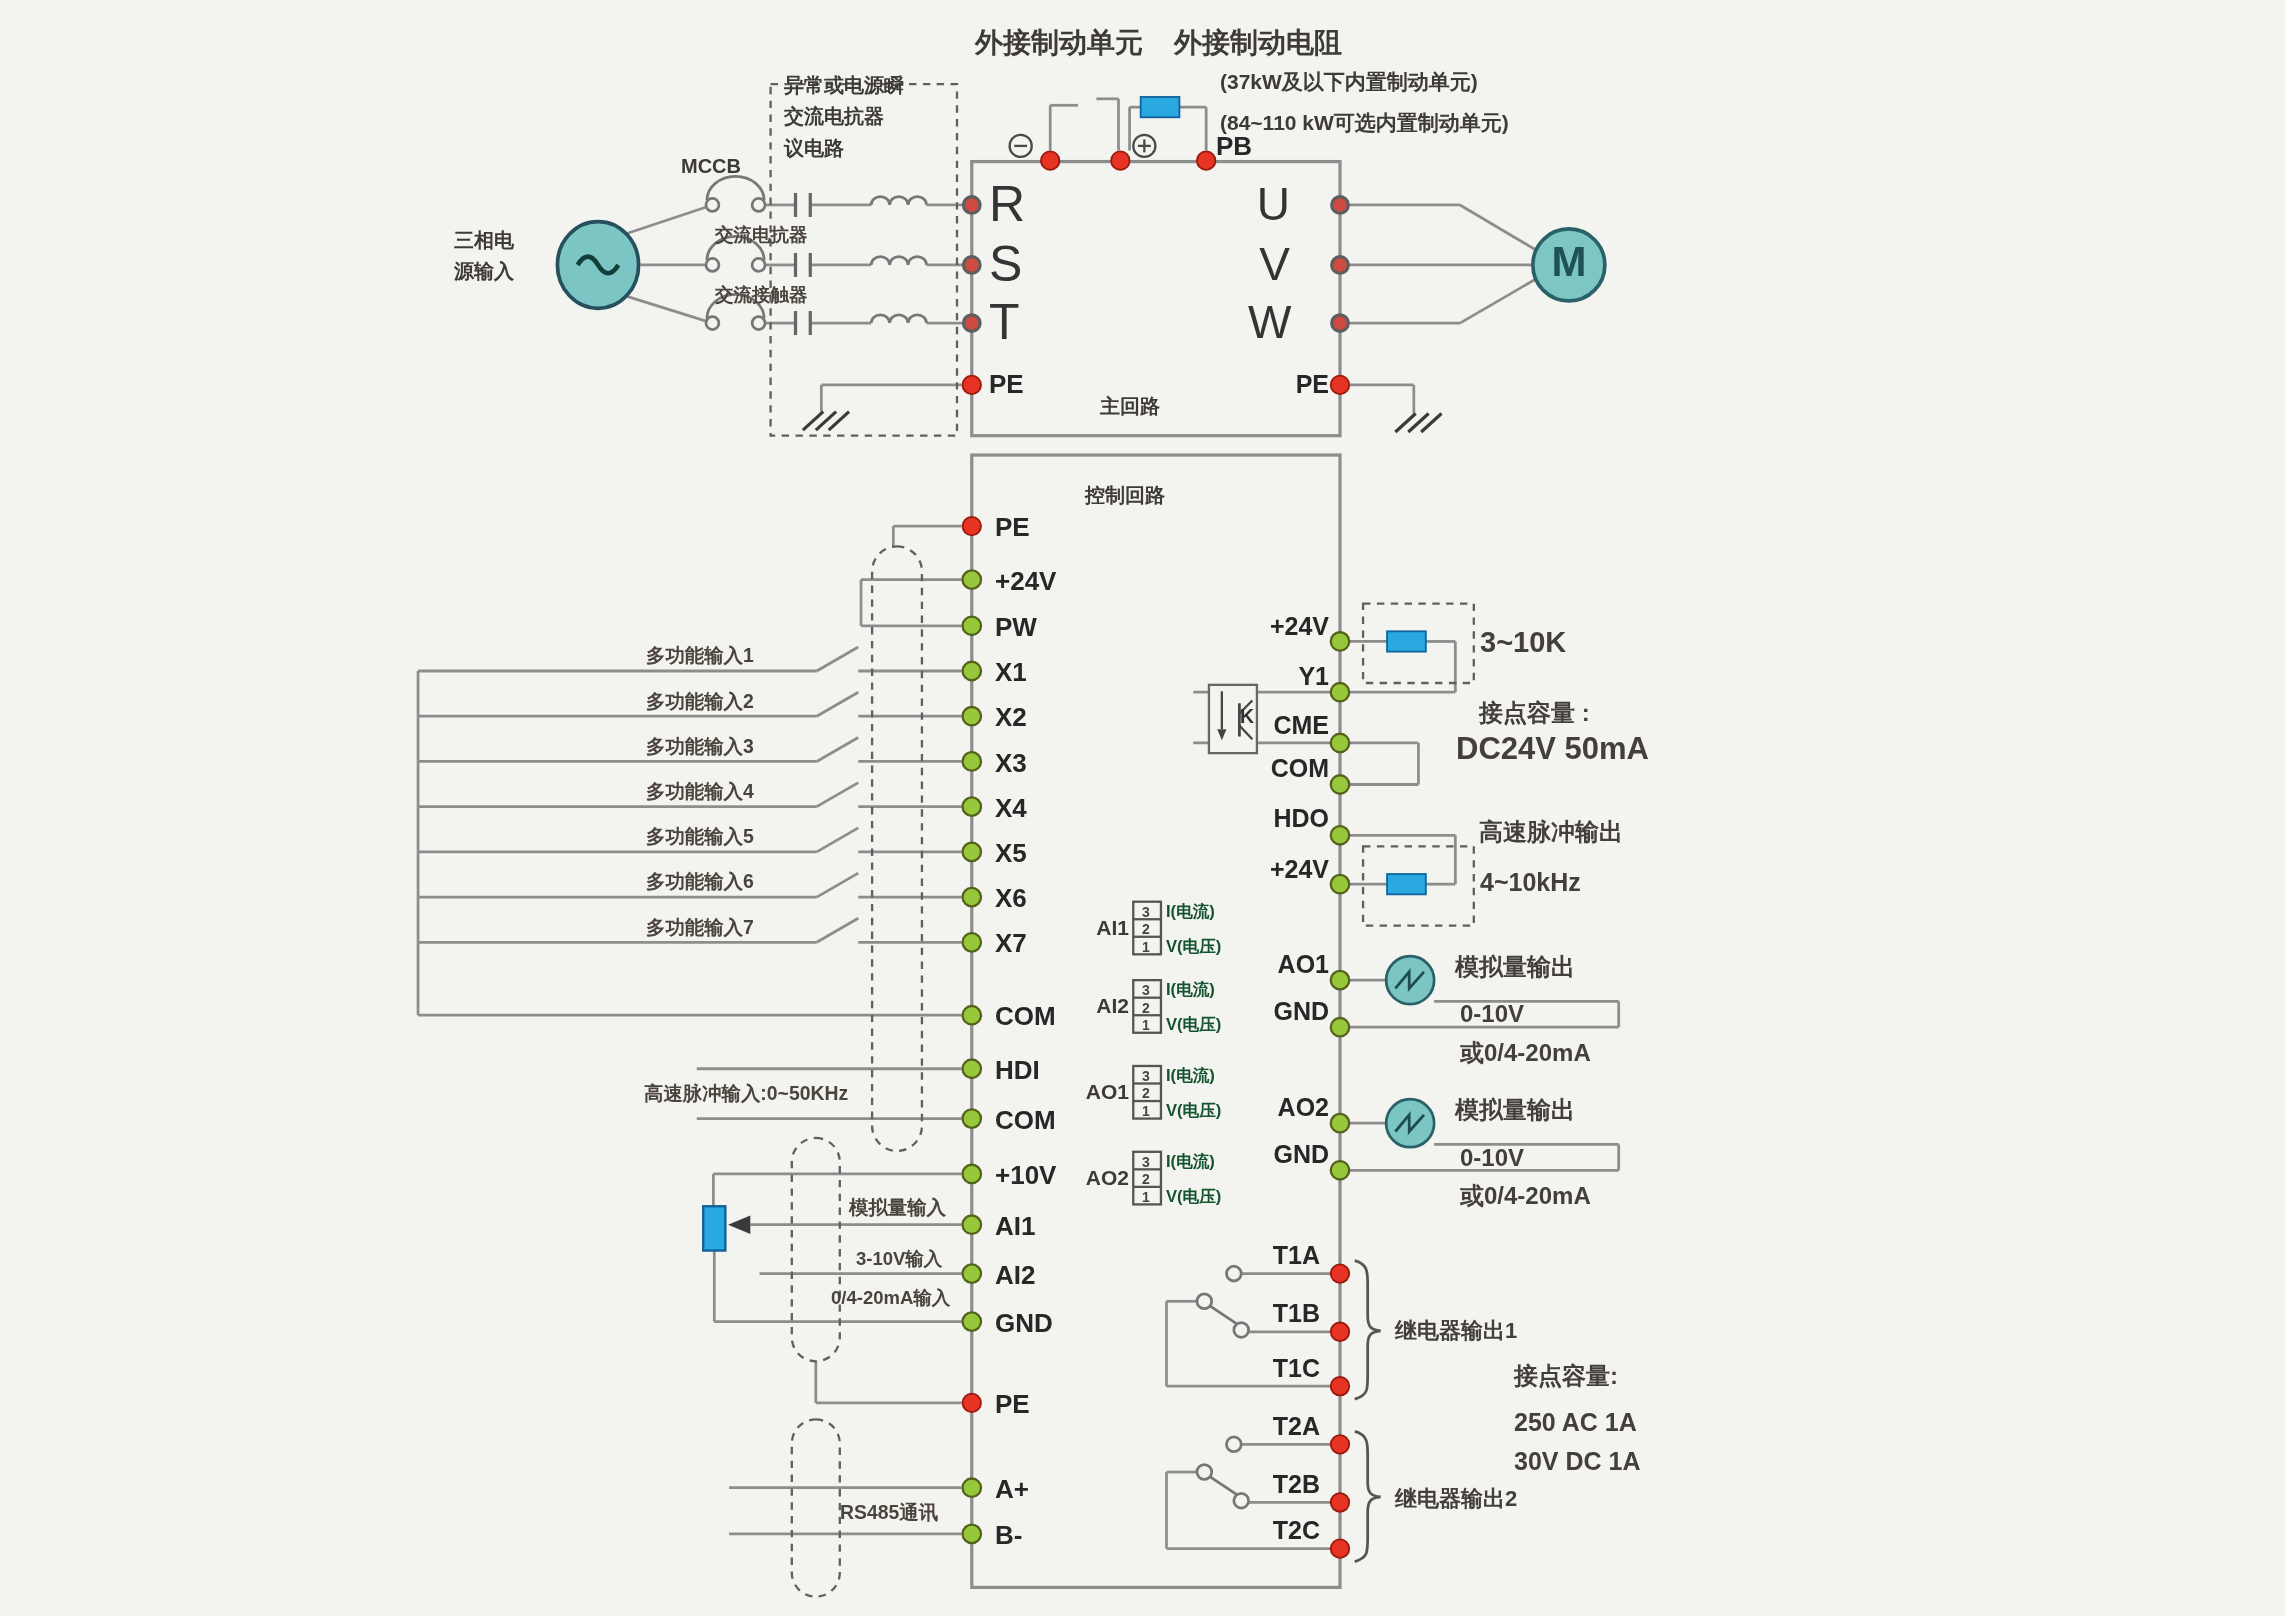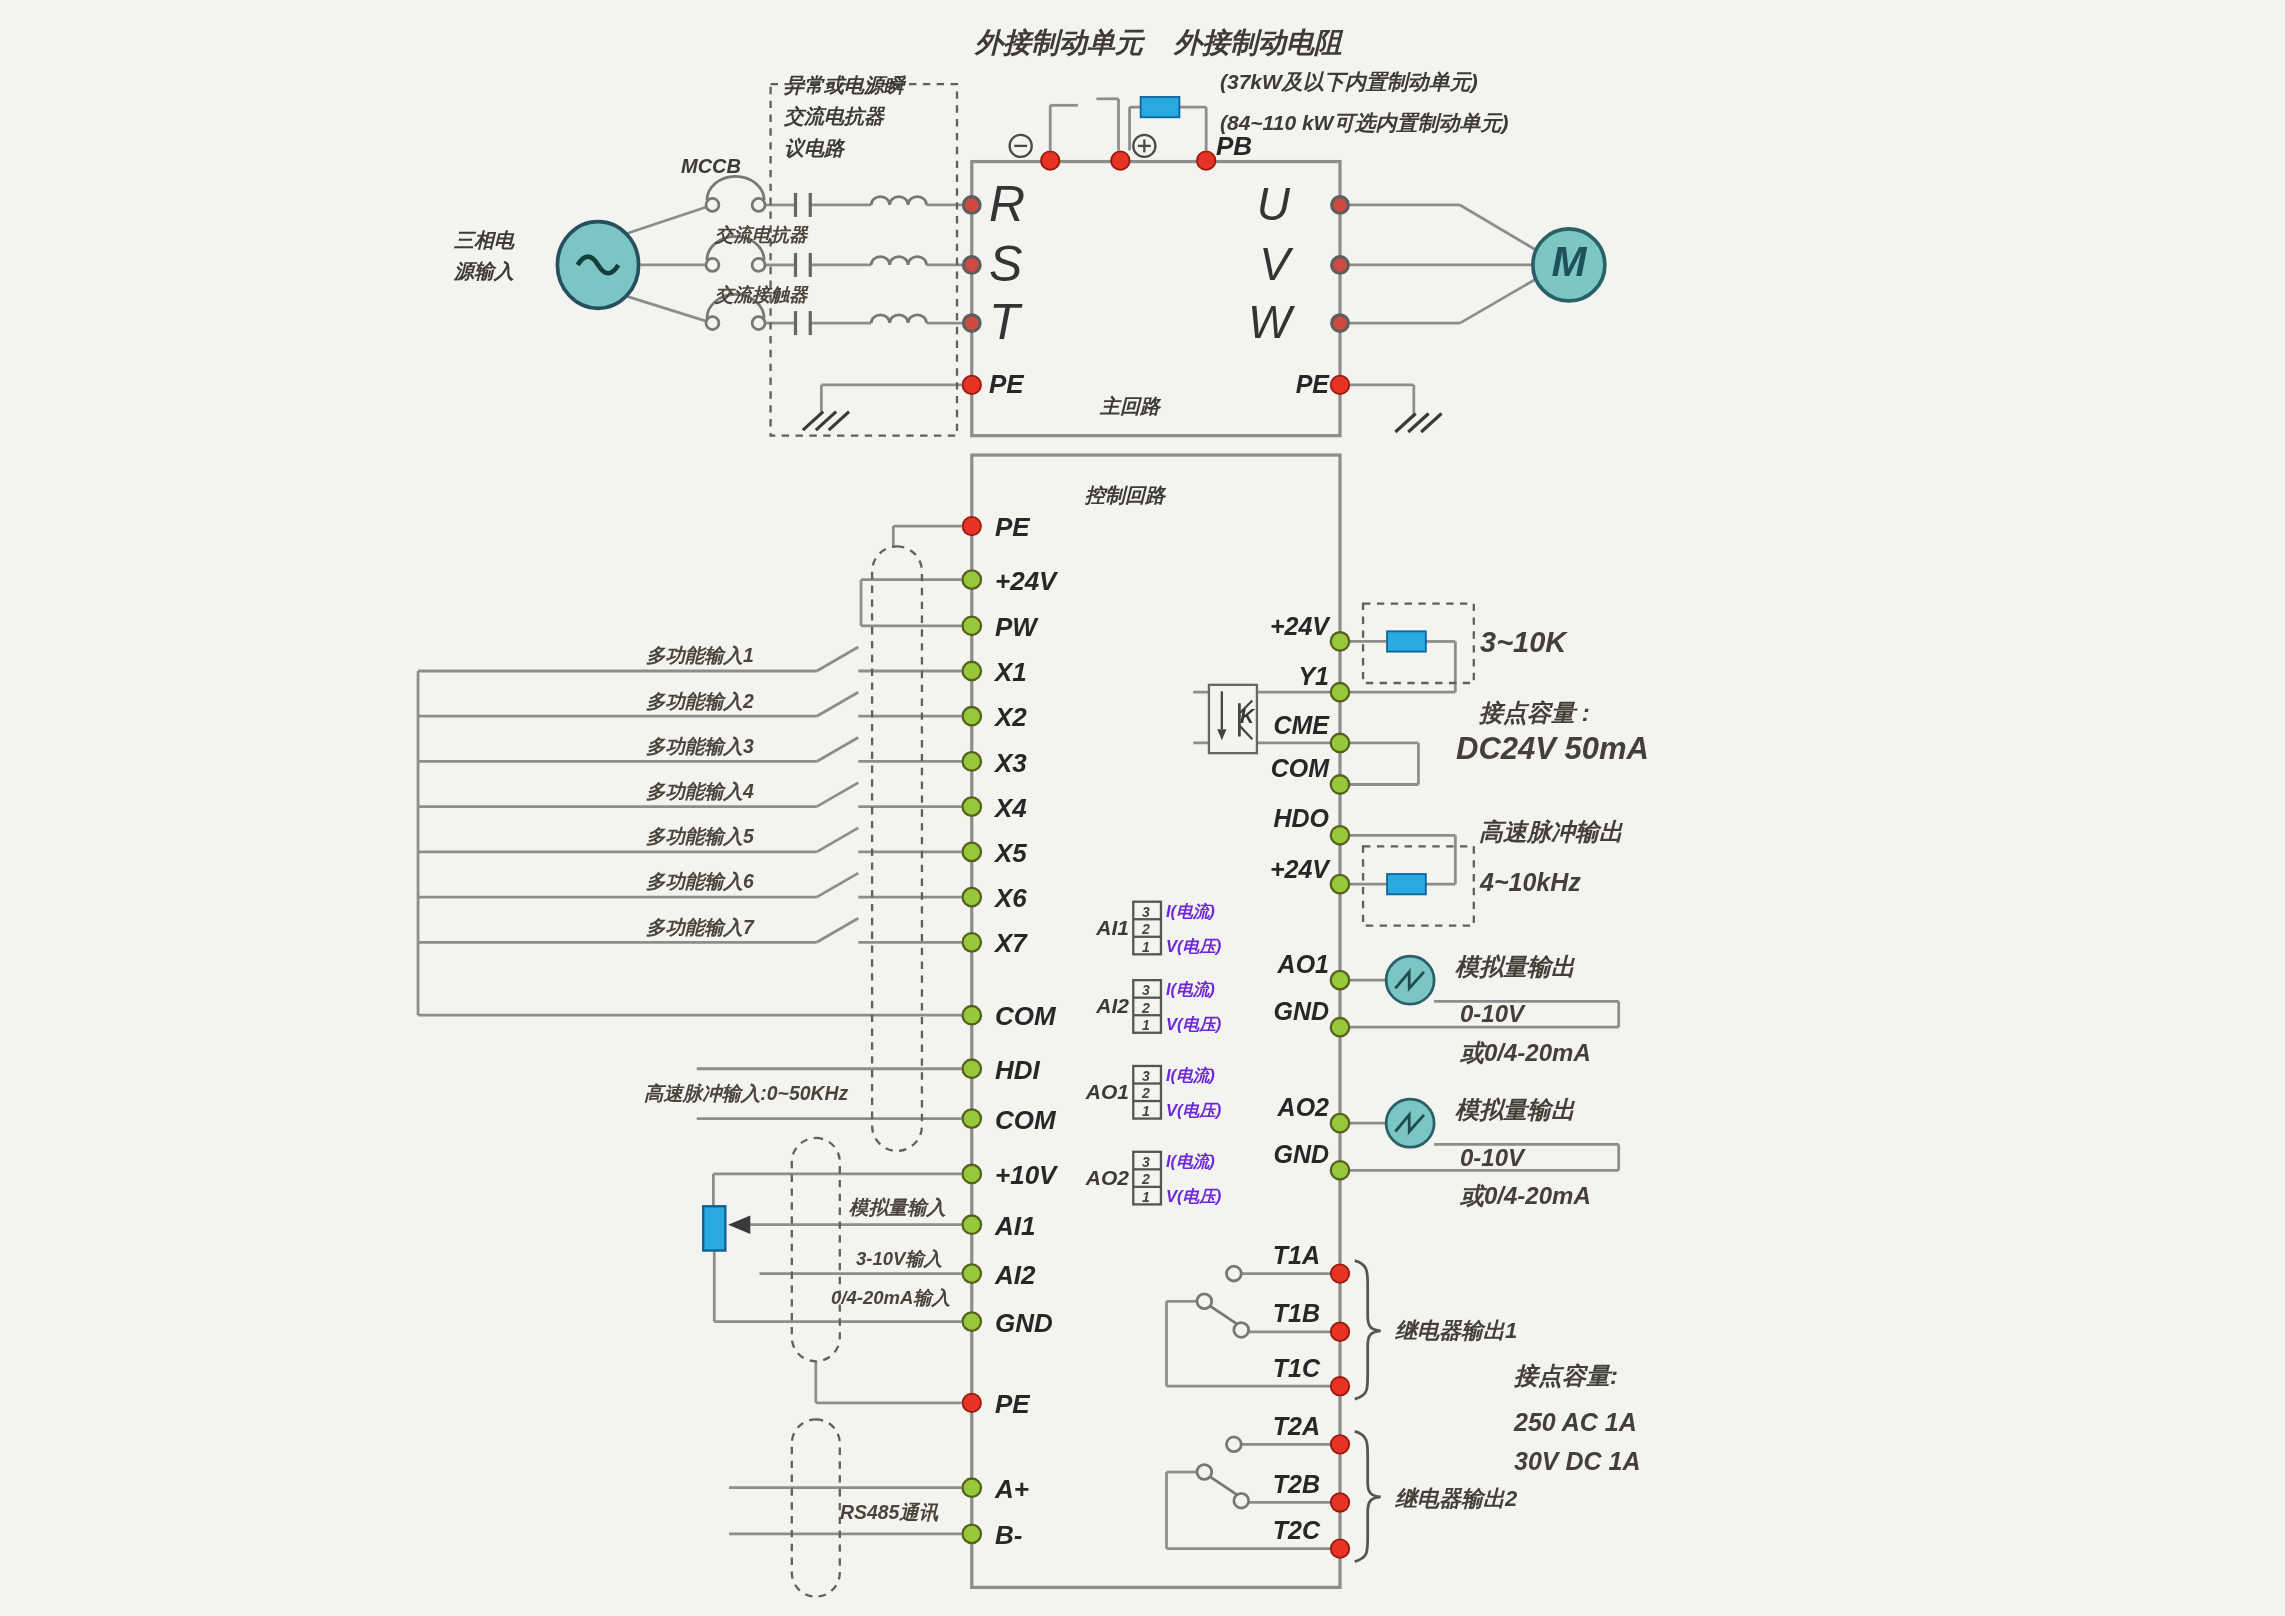--- a/index.html
+++ b/index.html
@@ -1,29 +1,29 @@
 <!DOCTYPE html>
 <html style="font-size:14.8px"><head>
 <meta charset="utf-8">
 <style>
   html,body{margin:0;padding:0;background:#e8e8e6;}
   #stage{position:relative;width:2285px;height:1617px;background:#f3f3f0;overflow:hidden;
-         font-family:"Liberation Sans","DejaVu Sans",sans-serif;font-style:italic;}
+         font-family:"Liberation Sans","DejaVu Sans",sans-serif;}
   #wires{position:absolute;left:0;top:0;}
   .lbl{position:absolute;white-space:nowrap;color:#4a443c;font-size:19.4px;font-weight:600;}
   .term{position:absolute;white-space:nowrap;color:#272727;font-size:26px;font-weight:600;}
   .term-r{position:absolute;white-space:nowrap;color:#272727;font-size:25px;font-weight:600;
           width:102px;text-align:right;}
   .big{position:absolute;color:#343434;font-size:50px;font-weight:400;}
   .big-r{position:absolute;color:#343434;font-size:46px;font-weight:400;width:42px;text-align:right;}
   .ttl{position:absolute;white-space:nowrap;color:#3e3a35;font-size:20px;font-weight:600;}
   .note{position:absolute;white-space:nowrap;color:#3e3a35;font-size:21px;font-weight:700;}
   .ann{position:absolute;white-space:nowrap;color:#443f39;font-size:24px;font-weight:600;}
   .pin{position:absolute;white-space:nowrap;color:#4a443c;font-size:14px;font-weight:600;}
-  .jlbl{position:absolute;white-space:nowrap;color:#6d28d9;font-size:16.6px;font-weight:600;}
+  .jlbl{position:absolute;white-space:nowrap;color:#14532d;font-size:16.6px;font-weight:600;}
   .jname{position:absolute;white-space:nowrap;color:#3e3a35;font-size:21px;font-weight:600;
          width:55px;text-align:right;}
   .motor-m{position:absolute;color:#20505a;font-size:42px;font-weight:700;width:42px;text-align:center;}
 </style>
 </head>
 <body>
 
 <div id="stage">
 
 <svg id="wires" width="2285" height="1617" viewBox="0 0 2476 1752">

